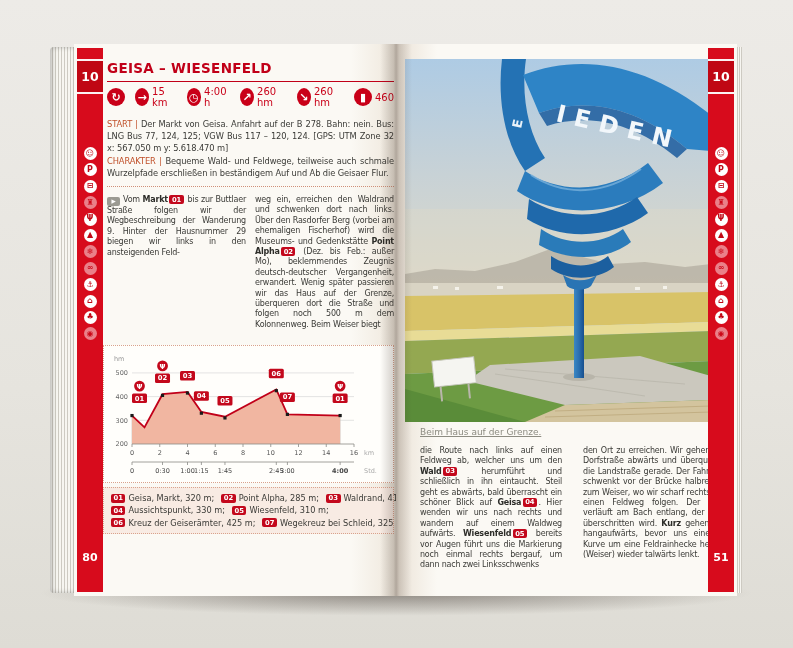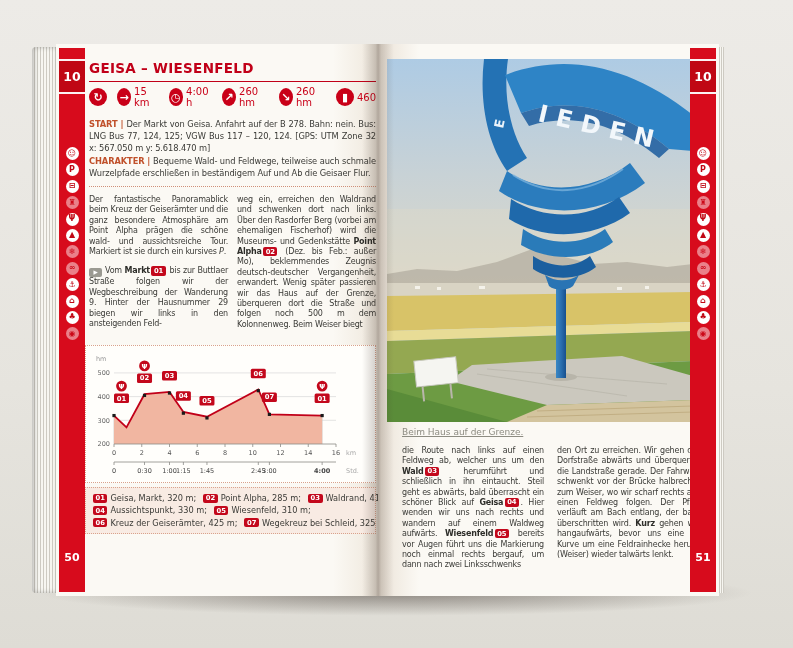--- a/index.html
+++ b/index.html
@@ -3,21 +3,21 @@
 <meta charset="utf-8">
 <style>
   html,body{margin:0;padding:0}
   body{
     width:793px;height:648px;overflow:hidden;position:relative;
     background:linear-gradient(180deg,#edebe7 0%,#e6e4de 60%,#dedcd5 100%);
     font-family:"DejaVu Sans",sans-serif;
   }
   .book-shadow{position:absolute;left:36px;top:570px;width:720px;height:46px;
     background:radial-gradient(ellipse at center,rgba(45,35,28,.45),rgba(45,35,28,0) 70%);}
-  .book{position:absolute;left:32px;top:44px;width:692px;height:552px;}
+  .book{position:absolute;left:50px;top:44px;width:692px;height:552px;}
   .edge-left{position:absolute;left:0;top:3px;width:24px;height:546px;border-radius:4px 0 0 4px;
     background:repeating-linear-gradient(90deg,#f7f6f1 0 2px,#cdcac2 2px 3px);box-shadow:inset 2px 0 5px rgba(0,0,0,.25);}
   .edge-right{position:absolute;right:0;top:3px;width:6px;height:546px;
     background:repeating-linear-gradient(90deg,#f7f6f1 0 1px,#cdcac2 1px 2px);}
   .page{position:absolute;top:0;height:552px;background:#fbf9f4;}
   .page-left{left:24px;width:322px;background:linear-gradient(90deg,#fbf9f4 86%,#efe8dd 99%);}
   .page-right{left:346px;width:341px;background:linear-gradient(270deg,#fbf9f4 88%,#ece4d9 99%);}
   .spine{position:absolute;left:330px;top:0;width:32px;height:552px;pointer-events:none;
     background:linear-gradient(90deg,rgba(60,45,35,0) 0%,rgba(60,45,35,.22) 42%,rgba(60,45,35,.34) 50%,rgba(60,45,35,.18) 60%,rgba(60,45,35,0) 100%);}
   
@@ -36,39 +36,39 @@
   .content-left{position:absolute;left:33px;top:16px;width:287px;}
   .title{margin:0;color:#c10018;font-size:13.5px;font-weight:800;letter-spacing:.3px;}
   .title-rule{border:0;border-top:1px solid #c10018;margin:5px 0 4px;}
   .subtitle{margin:0 0 9px;color:#c10018;font-size:10px;font-weight:600;}
   .stats-row{display:flex;align-items:center;gap:10px;margin:2px 0 10px;}
   .stat{display:inline-flex;align-items:center;gap:3px;}
   .stat-icon{width:18px;height:18px;border-radius:50%;background:#c90018;color:#fff;display:flex;
     align-items:center;justify-content:center;font-size:11px;font-weight:bold;line-height:1;}
   .stat-value{color:#c90018;font-size:10px;font-weight:400;}
   .intro p{margin:0 0 1px;font-size:8.3px;line-height:1.45;color:#3a3a36;letter-spacing:-.1px;text-align:justify;}
-  .rich-label{color:#c0502a;font-weight:700;}
+  .rich-label{color:#c0502a;font-weight:400;}
   .dotted-sep{border:0;border-top:1.5px dotted #cf8f78;margin:7px 0 8px;}
   .cols{display:flex;gap:9px;}
   .col{width:139px;font-size:8px;line-height:1.3;color:#3a3a36;text-align:justify;letter-spacing:-.2px;}
   .col p{margin:0 0 9px;}
   .col b{color:#2d2d29;}
   .wp-badge{display:inline-block;background:#c3081c;color:#fff;font-size:6.8px;font-weight:700;
     border-radius:2px;padding:.5px 2.5px;margin:0 1.5px;vertical-align:.5px;line-height:1.2;}
   .play-icon{display:inline-block;width:13px;height:9px;background:#9b9a92;border-radius:2px;color:#fff;
     font-size:5.5px;line-height:9px;text-align:center;margin-right:3px;vertical-align:-1px;}
   .chart-panel{margin:6px 0 0 -4px;width:291px;border:1px dotted #d9a28c;background:#fffefb;padding:4px 0 0 4px;box-sizing:border-box;}
   .legend-box{margin:4px 0 0 -4px;width:291px;border:1px dotted #d9a28c;background:#f8ebe3;padding:4px 7px;box-sizing:border-box;}
   .legend-line{font-size:8.2px;color:#3a3a36;line-height:1.5;display:flex;flex-wrap:nowrap;align-items:center;}
   .legend-item{display:inline-flex;align-items:center;margin-right:7px;white-space:nowrap;}
   .legend-badge{background:#c3081c;color:#fff;font-size:6.8px;font-weight:700;border-radius:2px;padding:.5px 2.5px;margin-right:3px;line-height:1.2;}
   
   .photo{position:absolute;left:9px;top:15px;width:306px;height:363px;overflow:hidden;background:#c7d4de;}
   .caption{position:absolute;left:24px;top:383px;font-size:9px;color:#8d8c82;text-decoration:underline;}
-  .cols-right{position:absolute;left:24px;top:402px;display:flex;gap:13px;}
+  .cols-right{position:absolute;left:24px;top:402px;display:flex;gap:21px;}
   .cols-right .col{width:142px;}
 </style>
 </head>
 <body>
 
 <div class="book-shadow"></div>
 
 <div class="book">
   <div class="edge-left"></div>
   <div class="edge-right"></div>
@@ -109,21 +109,21 @@
           <span class="side-icon">
             <span>⌂</span>
           </span>
           <span class="side-icon">
             <span>♣</span>
           </span>
           <span class="side-icon faded">
             <span>◉</span>
           </span>
         </div>
-      <div class="page-num">50</div>
+      <div class="page-num">80</div>
     </div>
 
     <div class="content-left">
       <h1 class="title">GEISA – WIESENFELD</h1>
       <hr class="title-rule">
 
       <div class="stats-row">
           <span class="stat">
             <span class="stat-icon">↻</span>
           </span>
@@ -151,21 +151,20 @@
 
       <div class="intro">
         <p><span class="rich-label">START | </span>Der Markt von Geisa. Anfahrt auf der B 278. Bahn: nein. Bus: LNG Bus 77, 124, 125; VGW Bus 117 – 120, 124. [GPS: UTM Zone 32  x: 567.050 m  y: 5.618.470 m]</p>
         <p><span class="rich-label">CHARAKTER | </span>Bequeme Wald- und Feldwege, teilweise auch schmale Wurzelpfade erschließen in beständigem Auf und Ab die Geisaer Flur.</p>
       </div>
 
       <hr class="dotted-sep">
 
       <div class="cols">
         <div class="col">
-          <p>Der fantastische Panoramablick beim Kreuz der Geiserämter und die ganz besondere Atmosphäre am Point Alpha prägen die schöne wald- und aussichtsreiche Tour. Markiert ist sie durch ein kursives <i>P</i>.</p>
           <p><span class="play-icon">▶</span>Vom <b>Markt</b><span class="wp-badge">01</span> bis zur Buttlaer Straße folgen wir der Wegbeschreibung der Wanderung 9. Hinter der Hausnummer 29 biegen wir links in den ansteigenden Feld-</p>
         </div>
         <div class="col">
           <p>weg ein, erreichen den Waldrand und schwenken dort nach links. Über den Rasdorfer Berg (vorbei am ehemaligen Fischerhof) wird die Museums- und Gedenkstätte <b>Point Alpha</b><span class="wp-badge">02</span> (Dez. bis Feb.: außer Mo), beklemmendes Zeugnis deutsch-deutscher Vergangenheit, erwandert. Wenig später passieren wir das Haus auf der Grenze, überqueren dort die Straße und folgen noch 500 m dem Kolonnenweg. Beim Weiser biegt</p>
         </div>
       </div>
 
       <div class="chart-panel">
         <svg id="chartSvg" width="280" height="128" viewBox="0 0 280 128">
             <text x="6" y="11" font-size="6.5" fill="#999" font-family="DejaVu Sans, sans-serif">hm</text>

